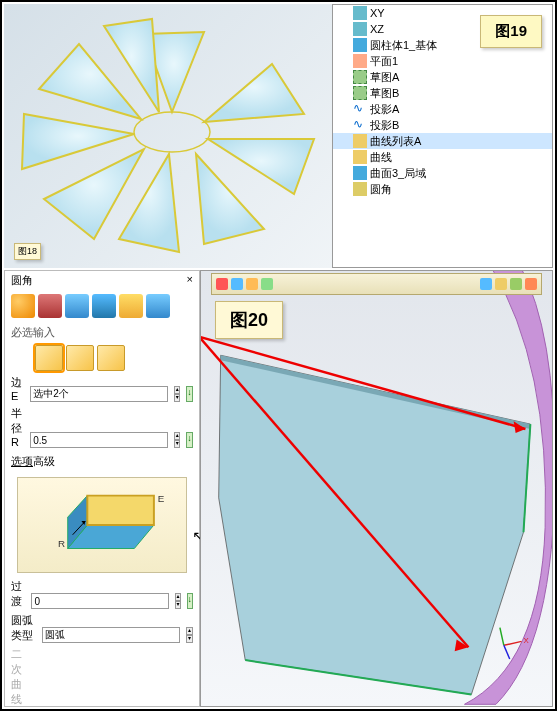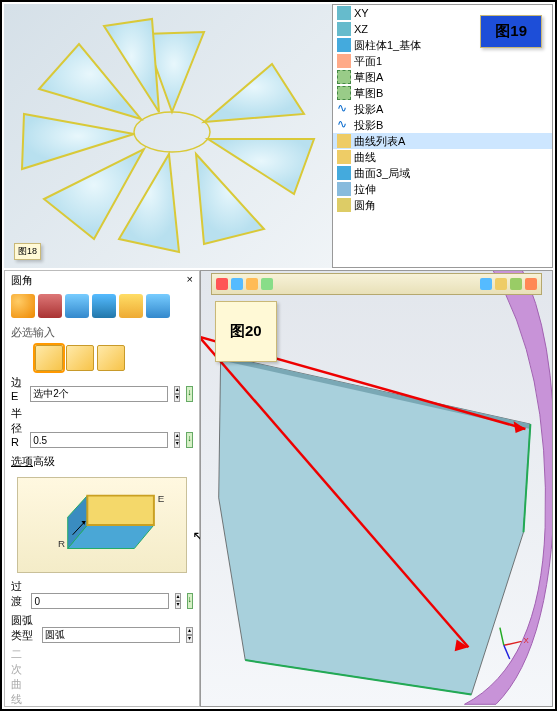--- a/index.html
+++ b/index.html
@@ -6,24 +6,24 @@
   body { width: 557px; height: 711px; background: #fff; position: relative; border: 2px solid #000; }
   
   
   .top-area { position: absolute; top: 0; left: 0; right: 0; height: 268px; }
   .fan-view { position: absolute; top: 2px; left: 2px; width: 328px; height: 264px; background: linear-gradient(135deg, #d5e0e8 0%, #f0f4f7 100%); }
   .fan-view svg { width: 100%; height: 100%; }
   .note18 { position: absolute; bottom: 8px; left: 10px; background: #fff9d6; border: 1px solid #c9b877; padding: 1px 3px; font-size: 9px; box-shadow: 2px 2px 3px rgba(0,0,0,0.2); }
   
   
   .tree-panel { position: absolute; top: 2px; left: 330px; right: 2px; height: 264px; background: #fff; border: 1px solid #999; overflow: hidden; }
-  .tree-row { display: flex; align-items: center; height: 16px; padding-left: 4px; font-size: 11px; }
+  .tree-row { display: flex; align-items: center; height: 16px; padding-left: 20px; font-size: 11px; }
   .tree-row.sel { background: #cde6ff; }
   .tree-ico { width: 14px; height: 14px; margin-right: 3px; display: inline-block; }
-  .note19 { position: absolute; top: 10px; right: 10px; background: #1d4ed8; border: 1px solid #c9b877; padding: 6px 14px; font-size: 15px; font-weight: bold; box-shadow: 2px 2px 3px rgba(0,0,0,0.2); }
+  .note19 { position: absolute; top: 10px; right: 10px; background: #fef9c3; border: 1px solid #c9b877; padding: 6px 14px; font-size: 15px; font-weight: bold; box-shadow: 2px 2px 3px rgba(0,0,0,0.2); }
   
   
   .bottom-area { position: absolute; top: 268px; left: 0; right: 0; bottom: 0; }
   
   
   .prop-panel { position: absolute; top: 0; left: 2px; width: 196px; bottom: 2px; background: #fff; border: 1px solid #bbb; font-size: 11px; }
   .prop-title { padding: 2px 6px; display: flex; justify-content: space-between; }
   .prop-title span:last-child { cursor: default; }
   .cmd-row { display: flex; gap: 3px; padding: 4px 6px; }
   .cmd-ico { width: 24px; height: 24px; border-radius: 3px; }
@@ -46,21 +46,21 @@
   .tabs { padding: 4px 6px; display: flex; font-size: 11px; }
   .tabs span.act { text-decoration: underline; }
   .preview-box { margin: 4px 12px; height: 96px; border: 1px solid #c9c099; background: linear-gradient(#fff8e0, #f4ecc8); position: relative; }
   .preview-box svg { width: 100%; height: 100%; }
   .cursor { position: absolute; right: -18px; top: 50px; font-size: 14px; }
   
   
   .view3d { position: absolute; top: 0; left: 198px; right: 2px; bottom: 2px; background: linear-gradient(#e2e6ec, #f5f7fa); border: 1px solid #999; overflow: hidden; }
   .view-toolbar { position: absolute; top: 2px; left: 10px; right: 10px; height: 22px; background: linear-gradient(#f7f2d8, #e8e0b8); border: 1px solid #b5a86e; display: flex; align-items: center; gap: 3px; padding: 0 4px; }
   .vt-ico { width: 12px; height: 12px; background: #89c; border-radius: 2px; }
-  .note20 { position: absolute; top: 30px; left: 14px; background: #fff9d6; border: 1px solid #c9b877; padding: 20px 14px; font-size: 15px; font-weight: bold; box-shadow: 2px 2px 3px rgba(0,0,0,0.2); text-align: center; }
+  .note20 { position: absolute; top: 30px; left: 14px; background: #fff9d6; border: 1px solid #c9b877; padding: 6px 14px; font-size: 18px; font-weight: bold; box-shadow: 2px 2px 3px rgba(0,0,0,0.2); text-align: center; }
   .view3d svg.surf { position: absolute; top: 0; left: 0; width: 100%; height: 100%; }
   .red-arrow { stroke: #e00; stroke-width: 2.5; fill: none; }
   .arrowhead { fill: #e00; }
 </style>
 </head>
 <body>
 
 <div class="top-area">
   <div class="fan-view">
     <svg viewBox="0 0 328 264">
@@ -124,24 +124,20 @@
         <span class="tree-ico" style="background:#ec6;"></span>
         <span>曲线列表A</span>
       </div>
     <div class="tree-row">
         <span class="tree-ico" style="background:#ec6;"></span>
         <span>曲线</span>
       </div>
     <div class="tree-row">
         <span class="tree-ico" style="background:#4ad;"></span>
         <span>曲面3_局域</span>
-      </div>
-    <div class="tree-row">
-        <span class="tree-ico" style="background:#8bd;"></span>
-        <span>拉伸</span>
       </div>
     <div class="tree-row">
         <span class="tree-ico" style="background:#dc6;"></span>
         <span>圆角</span>
       </div>
 
     <div class="note19">图19</div>
 
   </div>
 </div>

